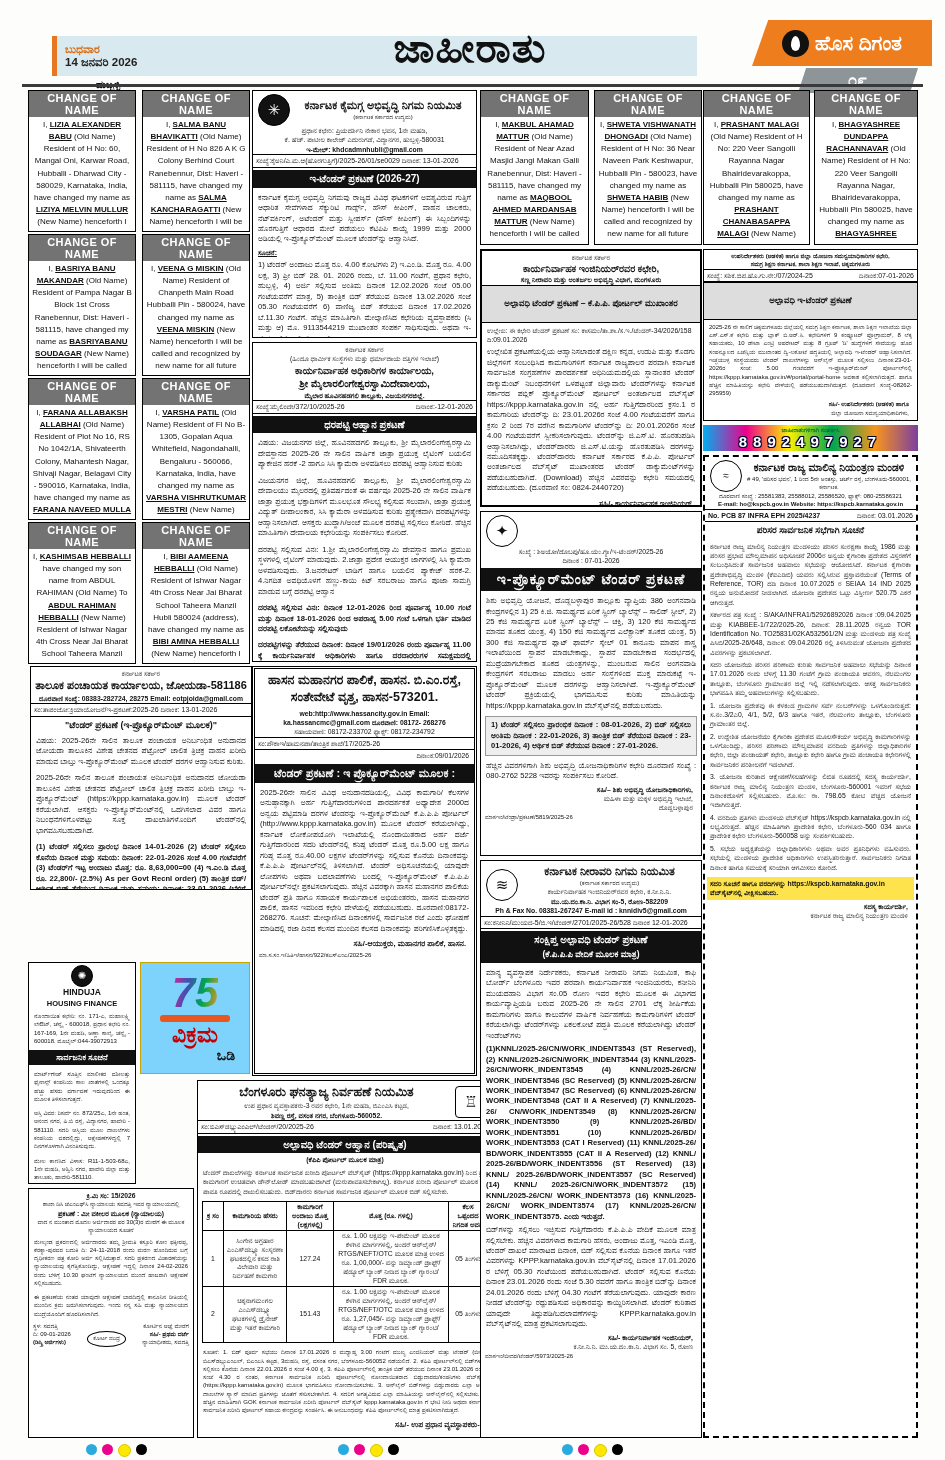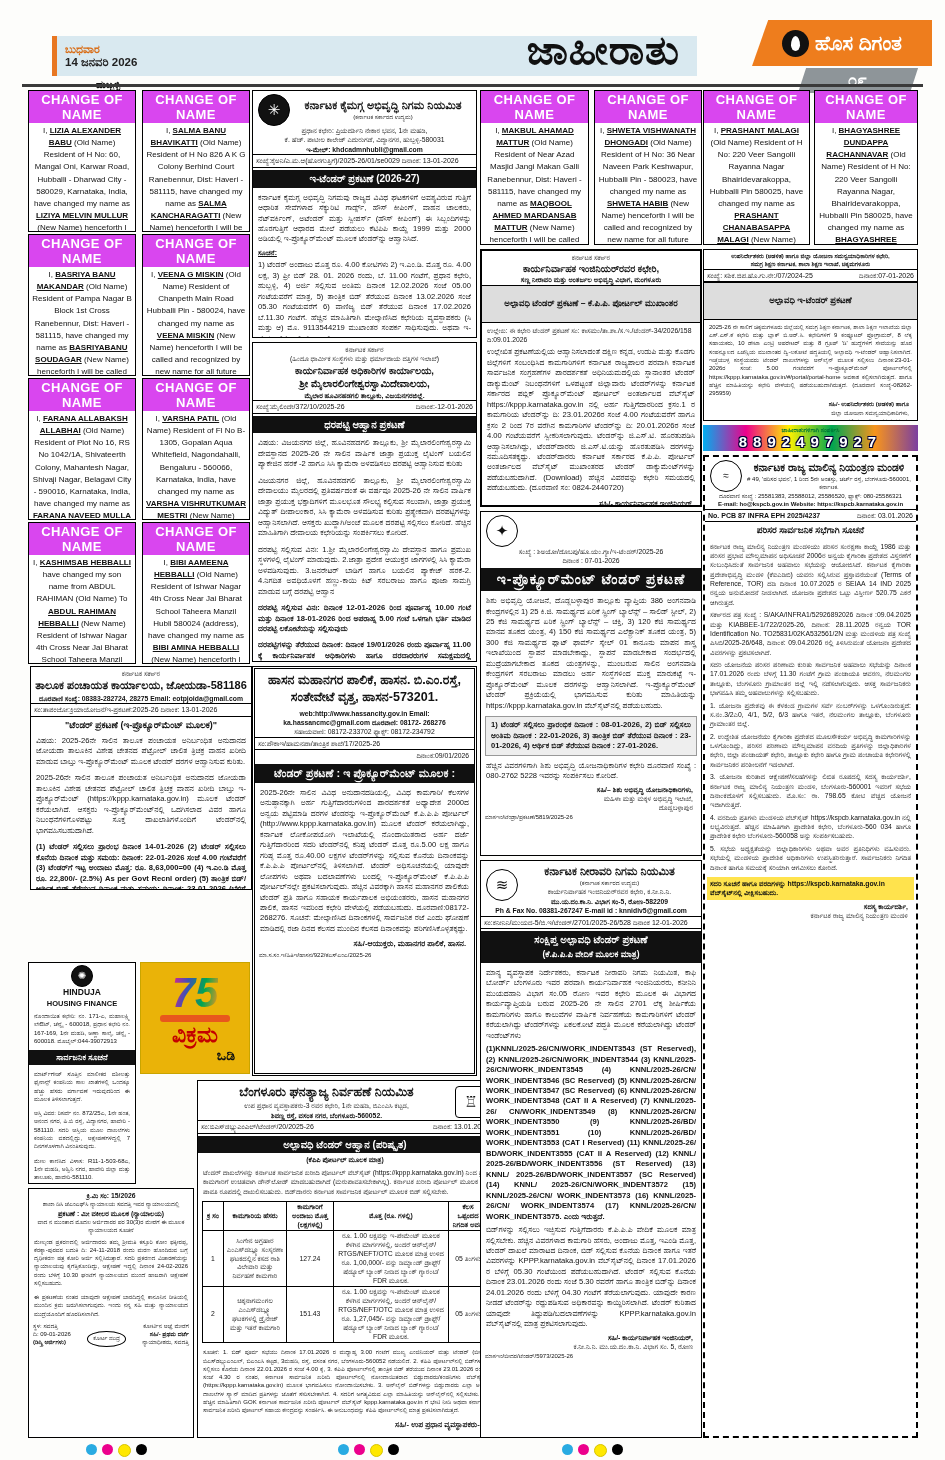--- a/index.html
+++ b/index.html
@@ -5,34 +5,34 @@
   html,body{margin:0;padding:0;background:#e8e8e8;}
   .page{position:relative;width:945px;height:1460px;background:#fdfdfb;margin:0 auto;
         font-family:"Liberation Sans","DejaVu Sans",sans-serif;color:#111;overflow:hidden;}
   
   .band{position:absolute;left:52px;top:36px;width:645px;height:40px;background:#d9e9f0;}
   .datebox{position:absolute;left:52px;top:36px;width:122px;height:40px;background:#d9e9f0;
            border-left:5px solid #e87722;display:flex;flex-direction:column;justify-content:center;padding-left:8px;box-sizing:border-box;}
   .day{color:#d96b13;font-weight:bold;font-size:11px;}
   .date{font-weight:bold;font-size:11.5px;color:#222;}
   .city{position:absolute;left:96px;top:79px;font-size:10px;font-weight:bold;}
-  .sectitle{position:absolute;left:260px;top:28px;width:420px;text-align:right;font-size:40px;font-weight:bold;letter-spacing:1px;}
+  .sectitle{position:absolute;left:260px;top:28px;width:420px;text-align:center;font-size:40px;font-weight:bold;letter-spacing:1px;font-family:Liberation Mono, monospace;}
   .masthead{position:absolute;left:752px;top:20px;width:180px;height:46px;background:#ee7d1d;
             clip-path:polygon(9% 0,100% 0,100% 100%,0 100%);display:flex;align-items:center;justify-content:center;gap:6px;}
   .mlogo{width:27px;height:27px;border-radius:50%;background:#111;display:flex;align-items:center;justify-content:center;flex:0 0 auto;}
   .flame{width:9px;height:15px;background:#fff;border-radius:50% 50% 50% 50%/62% 62% 38% 38%;}
   .mname{color:#fff;font-weight:bold;font-size:20px;white-space:nowrap;}
   .tagline{position:absolute;left:856px;top:68px;font-size:6.5px;color:#4a2a06;}
   .pageno{position:absolute;left:802px;top:68px;width:112px;height:25px;background:#8e9599;transform:skewX(-18deg);
           display:flex;align-items:center;justify-content:center;}
   .pageno span{transform:skewX(18deg);color:#fff;font-size:17px;font-weight:bold;}
   .rule{position:absolute;left:22px;top:84px;width:901px;height:3px;background:#3a3a3a;}
   
   .notice{position:absolute;border:1.5px solid #000;background:#fff;overflow:hidden;box-sizing:border-box;}
-  .notice .hd{background:#d946ef;color:#fff;font-weight:bold;text-align:center;font-size:13px;letter-spacing:.4px;padding:1px 0;}
+  .notice .hd{background:#737373;color:#fff;font-weight:bold;text-align:center;font-size:11px;letter-spacing:.4px;padding:1px 0;}
   .notice .bd{padding:2px 3px;font-size:8px;line-height:1.52;text-align:center;}
   .nm{font-weight:bold;text-decoration:underline;}
   
   .blk{position:absolute;border:1.5px solid #000;background:#fff;overflow:hidden;box-sizing:border-box;font-size:7.6px;line-height:1.38;}
   .pad{padding:3px 5px;}
   .bar{background:#111;color:#fff;font-weight:bold;text-align:center;font-size:10px;padding:2px;margin:2px 0;}
   .bar.big{font-size:14px;letter-spacing:1px;}
   .graybar{background:#ddd;font-weight:bold;text-align:center;font-size:8.5px;padding:12px;border-top:1px solid #000;border-bottom:1px solid #000;}
   .ctr{text-align:center;} .j{text-align:justify;} .b{font-weight:bold;} .rt{text-align:right;}
   .sm{font-size:6.8px;} .xs{font-size:6px;}
@@ -40,21 +40,21 @@
   .org.bigger{font-size:12.5px;}
   .refline{display:flex;justify-content:space-between;border-top:1px solid #000;border-bottom:1px solid #000;padding:1px 3px;font-size:7px;}
   .sig{text-align:right;font-weight:bold;padding:2px 8px 1px 2px;}
   .emb{width:30px;height:30px;border:1.5px solid #000;border-radius:50%;display:flex;align-items:center;justify-content:center;font-size:15px;flex:0 0 auto;background:#fff;}
   .emb.dark{background:#111;color:#fff;}
   .hrow{display:flex;align-items:center;gap:5px;padding:3px 5px 0 5px;}
   
   .tbl{width:calc(100% - 8px);margin:2px 4px;border-collapse:collapse;font-size:6.8px;}
   .tbl th,.tbl td{border:1px solid #000;padding:1px 2px;text-align:center;vertical-align:middle;line-height:1.3;}
   
-  .vikrama{position:absolute;background:#eab308;border:1px solid #c9a400;display:flex;flex-direction:column;align-items:center;justify-content:center;overflow:hidden;box-sizing:border-box;}
+  .vikrama{position:absolute;background:#7dd3fc;border:1px solid #c9a400;display:flex;flex-direction:column;align-items:center;justify-content:center;overflow:hidden;box-sizing:border-box;}
   .v75{font-size:42px;font-weight:900;font-style:italic;background:linear-gradient(100deg,#e91e8c,#3f51b5,#00a651,#f7941d);
        -webkit-background-clip:text;background-clip:text;color:transparent;line-height:1;}
   .vrib{width:70px;height:7px;background:#e8571d;border-radius:3px;margin:1px 0;}
   .vname{color:#c40000;font-weight:900;font-size:22px;line-height:1.1;}
   .vsub{color:#111;font-weight:900;font-size:14px;align-self:flex-end;margin-right:14px;}
   
   .banner{position:absolute;background:linear-gradient(90deg,#00aeef,#ec008c,#fff200,#00a651,#f7941d,#7b3fa0);
           display:flex;flex-direction:column;align-items:center;justify-content:center;overflow:hidden;box-sizing:border-box;}
   .banner .tt{font-size:6px;font-weight:bold;color:#073;}
   .banner .ph{font-size:15px;font-weight:900;color:#fff;letter-spacing:6px;line-height:1;

